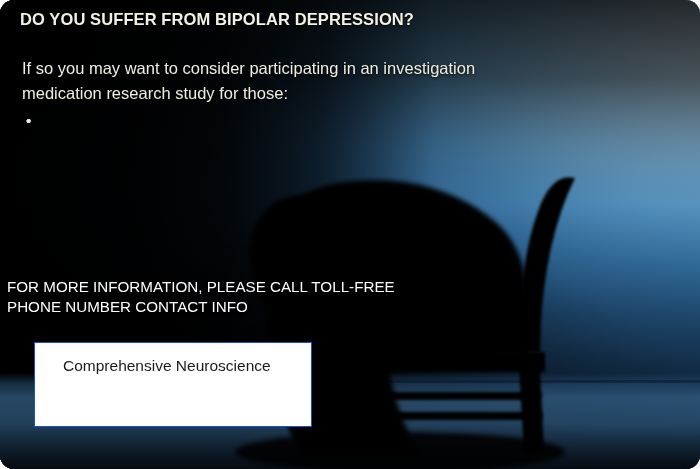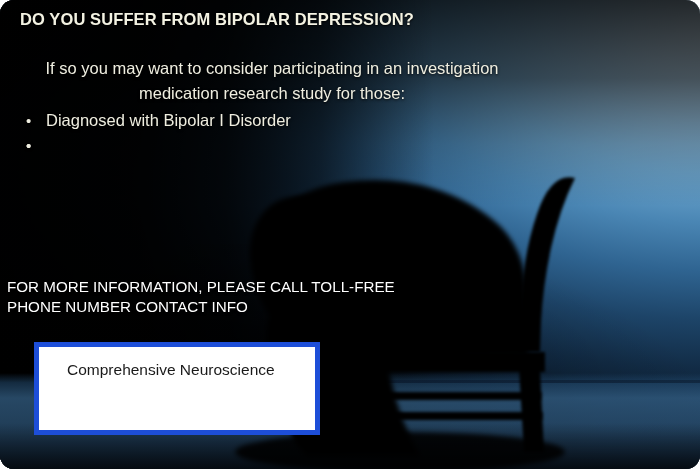--- a/index.html
+++ b/index.html
@@ -110,21 +110,20 @@
   }
 
   .intro {
     position: absolute;
     left: 22px; top: 56px;
     width: 500px;
     font-size: 16.5px;
     line-height: 25px;
     color: #efeee0;
     text-shadow: 0 1px 3px rgba(0,0,0,0.92);
-    text-align: center;
   }
 
   .criteria {
     position: absolute;
     left: 22px; top: 108px;
     width: 510px;
     margin: 0; padding: 0;
     list-style: none;
     font-size: 16.5px;
     line-height: 25px;
@@ -146,21 +145,21 @@
     font-weight: normal;
     color: #ffffff;
     text-shadow: 0 1px 3px rgba(0,0,0,0.95);
   }
 
   .sponsor-box {
     position: absolute;
     left: 34px; top: 342px;
     width: 276px; height: 83px;
     background: #ffffff;
-    border: 5px solid #1d4ed8;
+    border: 1px solid #1d4ed8;
   }
   .sponsor-box .sponsor-name {
     position: absolute;
     left: 28px; top: 14px;
     font-size: 15.5px;
     color: #1a1a1a;
   }
 
   .fineprint {
     position: absolute;
@@ -258,21 +257,20 @@
 
     <div class="floor-shadow"></div>
 
     <div class="headline">DO YOU SUFFER FROM BIPOLAR DEPRESSION?</div>
 
     <div class="intro">If so you may want to consider participating in an investigation medication research study for those:</div>
 
     <ul class="criteria">
       <li>
         <span class="bullet">•</span>
-        <span>Diagnosed with Bipolar I Disorder</span>
       </li>
       <li>
         <span class="bullet">•</span>
       </li>
       <li>
         <span class="bullet">•</span>
       </li>
     </ul>
 
     <div class="callout">FOR MORE INFORMATION, PLEASE CALL TOLL-FREE PHONE NUMBER CONTACT INFO</div>

